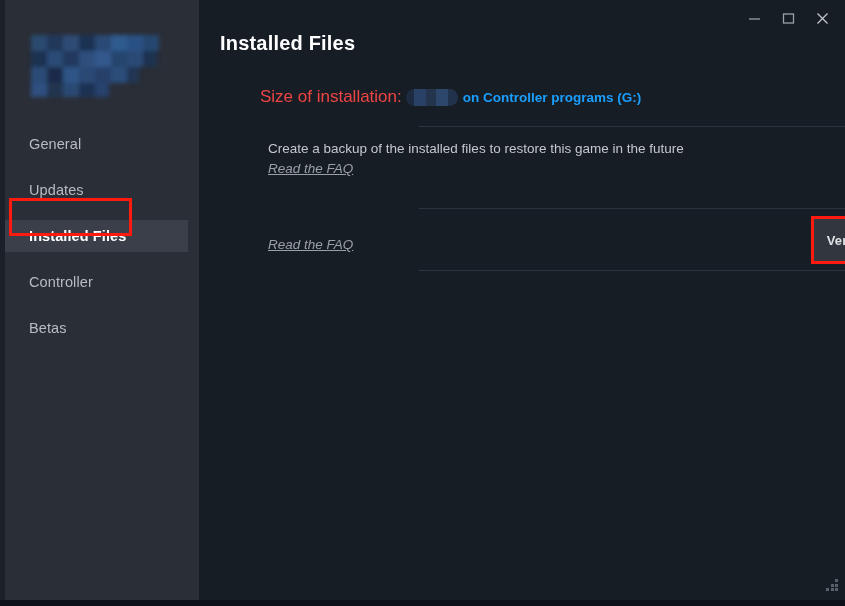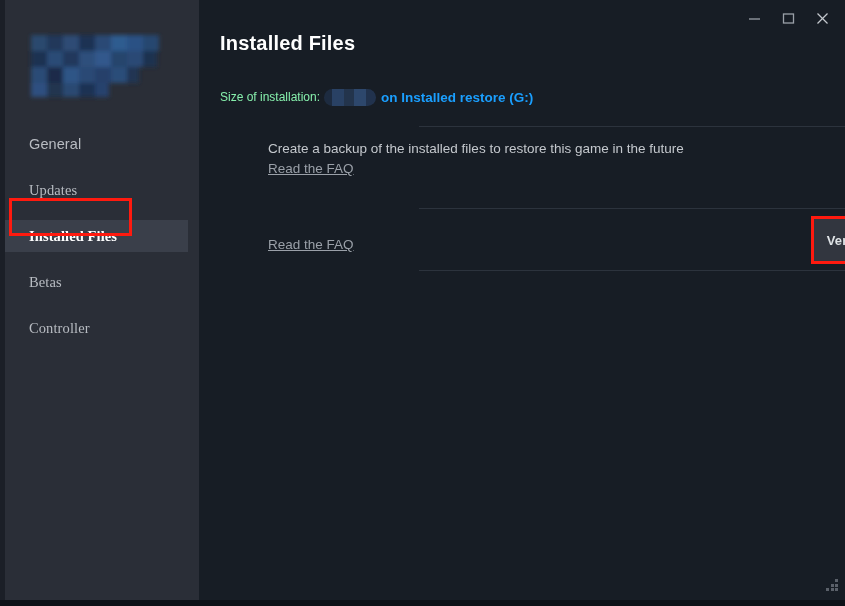--- a/index.html
+++ b/index.html
@@ -61,21 +61,21 @@
     position: relative;
     height: 32px;
     display: flex;
     align-items: center;
     padding-left: 24px;
     font-size: 14.5px;
     color: #b8bcc2;
     letter-spacing: 0.1px;
     cursor: pointer;
   }
-  .nav-item + .nav-item { margin-top: 14px; font-family: Liberation Serif, serif; }
+  .nav-item + .nav-item { margin-top: 14px; }
 
   .nav-item.selected {
     background: #3a3f4a;
     color: #ffffff;
     font-weight: bold;
     width: 183px;
   }
 
   
   .main {
@@ -115,22 +115,23 @@
   
   .size-row {
     position: absolute;
     left: 21px; top: 86px;
     right: 10px;
     height: 22px;
     display: flex;
     align-items: center;
   }
   .size-label {
-    font-size: 12px;
-    color: #86efac;
+    font-size: 17px;
+    color: #ef4444;
+    margin-left: 40px;
   }
   .redacted-size {
     display: inline-block;
     width: 52px;
     height: 17px;
     margin: 0 5px 0 4px;
     border-radius: 9px;
     background:
       linear-gradient(90deg,
         #1e2c42 0px, #1e2c42 8px,
@@ -190,20 +191,21 @@
     width: 430px;
   }
 
   .faq-link {
     display: inline-block;
     margin-top: 1px;
     color: #9aa0a8;
     text-decoration: underline;
     cursor: pointer;
     font-size: 13.5px;
+    font-style: italic;
   }
 
   .verify-btn {
     position: absolute;
     left: 614px; top: 218px;
     width: 204px; height: 44px;
   }
 
   
   .annot {
@@ -289,24 +291,24 @@
       <div class="nav-item">
         <span>General</span>
       </div>
       <div class="nav-item">
         <span>Updates</span>
       </div>
       <div class="nav-item selected">
         <span>Installed Files</span>
       </div>
       <div class="nav-item">
+        <span>Controller</span>
+      </div>
+      <div class="nav-item">
         <span>Betas</span>
-      </div>
-      <div class="nav-item">
-        <span>Controller</span>
       </div>
     </div>
   </div>
 
   <div class="main">
 
     <div class="window-controls">
       <div class="win-btn">
         <svg width="13" height="13" viewBox="0 0 13 13">
           <line x1="1" y1="7" x2="12" y2="7" stroke="#9aa0a8" stroke-width="1.3"></line>
@@ -323,21 +325,21 @@
           <line x1="11.5" y1="1.5" x2="1.5" y2="11.5" stroke="#c3c8cd" stroke-width="1.3"></line>
         </svg>
       </div>
     </div>
 
     <div class="page-title">Installed Files</div>
 
     <div class="size-row">
       <span class="size-label">Size of installation:</span>
       <span class="redacted-size"></span>
-      <span class="size-drive">on Installed restore (G:)</span>
+      <span class="size-drive">on Controller programs (G:)</span>
     </div>
 
     <div class="divider d1"></div>
 
     <div class="row-text backup-text">
       <span>Create a backup of the installed files to restore this game in the future</span><br>
       <span class="faq-link">Read the FAQ</span>
     </div>
 
     <div class="divider d2"></div>

